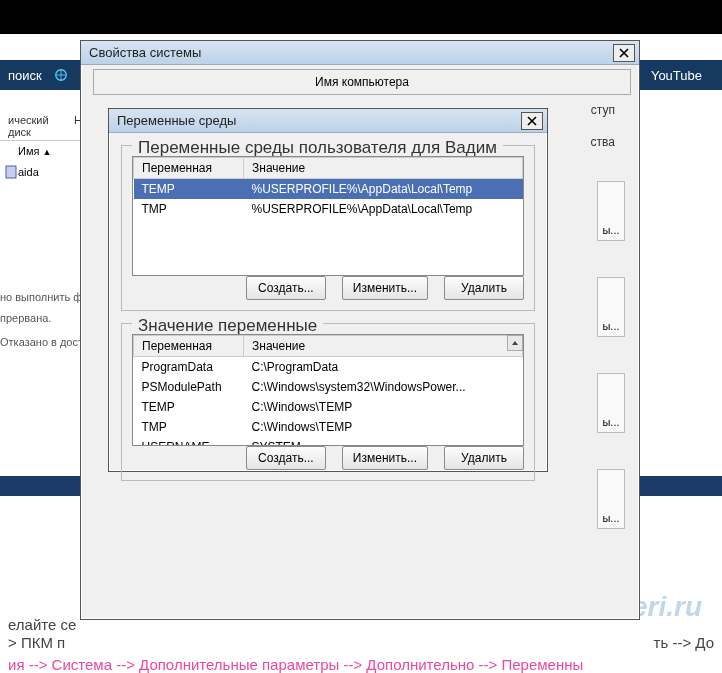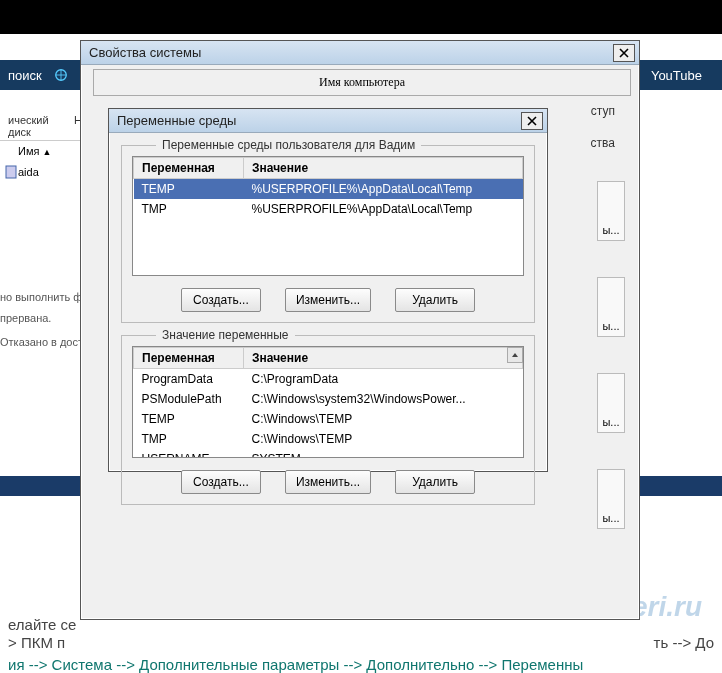--- a/index.html
+++ b/index.html
@@ -16,21 +16,21 @@
   .bg-bar-nav { position:absolute; left:0; right:0; top:60px; height:30px; background:#163a5f; color:#fff; display:flex; align-items:center; padding:0 8px; font-size:13px; }
   .bg-bar-nav .sp { flex:1; }
   .bg-bar-nav span { margin-right:12px; }
   .bg-bar-blue { position:absolute; left:0; right:0; top:476px; height:20px; background:#1a3b68; }
   .bg-left-text { position:absolute; left:0; top:290px; width:110px; color:#555; font-size:11px; line-height:1.4; }
   .bg-left-text div { margin-bottom:6px; }
   .bg-left-list { position:absolute; left:0; top:112px; width:90px; font-size:11px; }
   .bg-left-list .hdr { display:flex; gap:21px; padding:2px 8px; border-bottom:1px solid #ccc; color:#333;justify-content:space-between; }
   .bg-left-list .row { padding:4px 4px; display:flex; align-items:center; }
   .bg-footer { position:absolute; left:0; right:0; bottom:22px; font-size:15px; color:#444; padding:0 8px; white-space:nowrap; }
-  .bg-footer2 { position:absolute; left:0; right:0; bottom:0; font-size:15px; color:#0f766e; padding:0 8px; white-space:nowrap; }
+  .bg-footer2 { position:absolute; left:0; right:0; bottom:0; font-size:15px; color:#ec4899; padding:0 8px; white-space:nowrap; }
   .watermark { position:absolute; right:20px; bottom:50px; font-size:28px; color:#8eb6d8; opacity:.55; font-style:italic; font-weight:bold; pointer-events:none; }
 
   
   .win {
     position:absolute;
     background:#f0f0f0;
     border:1px solid #555;
     box-shadow:0 0 0 1px #fff inset;
   }
   .titlebar {
@@ -44,67 +44,66 @@
   }
   .titlebar .t { flex:1; }
   .closebtn {
     width:22px; height:18px;
     border:1px solid #555;
     background:#eee;
     display:flex; align-items:center; justify-content:center;
     cursor:pointer;
     font-weight:bold;
   }
-  .tabs { display:flex; margin:4px 8px 0 12px; gap:12px;font-family:Liberation Serif, serif; }
+  .tabs { display:flex; margin:4px 8px 0 12px; gap:12px; }
   .tab {
     flex:1;
     text-align:center;
     padding:5px 4px;
     border:1px solid #aaa;
     background:#f0f0f0;
     font-size:12px;
     cursor:pointer;
   }
   .fieldset {
     margin:12px;
     border:1px solid #bbb;
     padding:10px;
     position:relative;
   }
   .fieldset > .legend {
     position:absolute; top:-8px; left:10px;
     background:#f0f0f0;
     padding:0 6px;
-    font-size:12px;
+    font-size:17px;
     color:#333;
-    margin-left:24px;
   }
   .listbox {
     border:1px solid #888;
     background:#fff;
     font-size:12px;
     position:relative;
   }
   .listbox table { width:100%; border-collapse:collapse; }
   .listbox th {
     text-align:left;
-    font-weight:bold;
+    font-weight:normal;
     padding:3px 8px;
     background:#f0f0f0;
     border:1px solid #ccc;
   }
   .listbox td { padding:3px 8px; }
   .listbox tr.selected td { background:#4a6fb3; color:#fff; }
   .listbox .scroll-up {
     position:absolute; right:0; top:0; width:16px; height:16px;
     background:#e8e8e8; border:1px solid #aaa;
     display:flex; align-items:center; justify-content:center;
     cursor:pointer;
   }
-  .btn-row { display:flex; justify-content:center; gap:24px; margin-top:12px; }
+  .btn-row { display:flex; justify-content:flex-end; gap:16px; margin-top:0; }
   .btn {
     min-width:80px;
     padding:4px 10px;
     background:linear-gradient(#fdfdfd,#e4e4e4);
     border:1px solid #8a8a8a;
     border-radius:2px;
     font-size:12px;
     cursor:pointer;
     text-align:center;
   }

